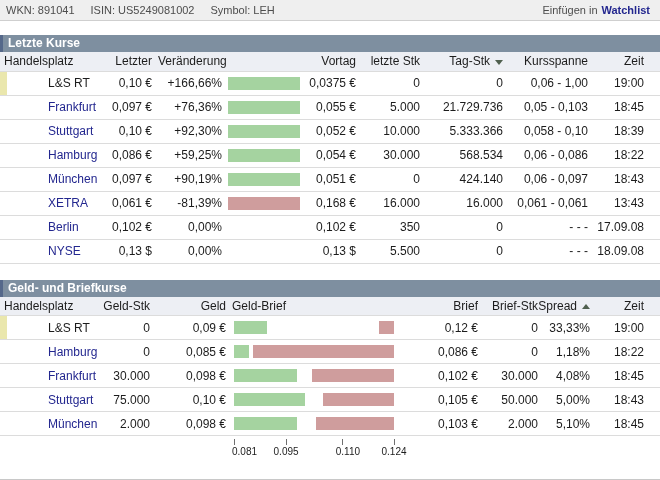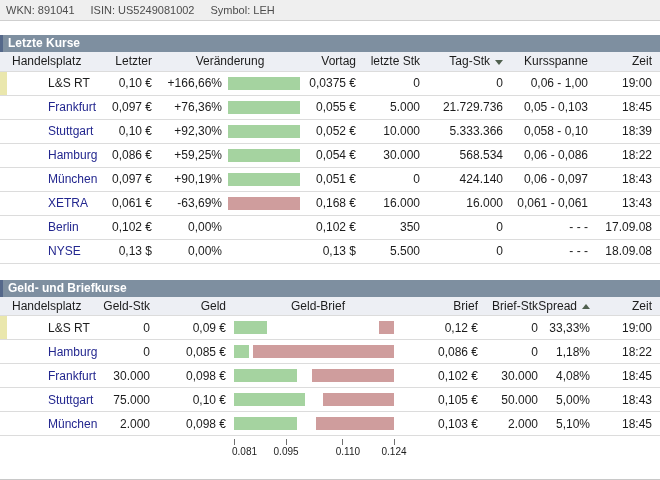--- a/index.html
+++ b/index.html
@@ -55,23 +55,23 @@
     border-bottom:1px solid var(--c-sep);
     white-space:nowrap;overflow:hidden;
     cursor:pointer;
   }
   td{
     height:24px;border-bottom:1px solid var(--c-sep);
     white-space:nowrap;overflow:hidden;background:#fff;
   }
   .al{text-align:left;}
   .ar{text-align:right;}
-  .pl12{padding-left:12px;}
-  .pl6{padding-left:6px;text-align:center;}
-  .pr12{padding-right:8px;}
+  .pl12{padding-left:4px;}
+  .pl6{padding-left:6px;}
+  .pr12{padding-right:16px;}
 
   .venue-cell{position:relative;}
   .venue-cell .marker{
     position:absolute;left:0;top:0;bottom:0;width:7px;
     background:var(--c-highlight);
   }
   .venue{color:var(--c-text);padding-left:12px;display:inline-block;margin-left:36px;}
   a.venue{color:var(--c-link);text-decoration:none;cursor:pointer;}
 
   
@@ -98,20 +98,21 @@
 </style>
 </head>
 <body>
 
 <div class="page">
 
   <div class="topbar">
     <span class="tb-item"><span>WKN:</span> <span>891041</span></span>
     <span class="tb-item"><span>ISIN:</span> <span>US5249081002</span></span>
     <span class="tb-item"><span>Symbol:</span> <span>LEH</span></span>
+    <span class="tb-right"><span>Einfügen in</span><a class="tb-link">Watchlist</a></span>
   </div>
 
   <div class="gap14"></div>
 
   <section>
     <div class="section-title">Letzte Kurse</div>
     <table class="t1">
       <colgroup>
         <col style="width:100px">
           <col style="width:52px">
@@ -208,21 +209,21 @@
             <td class="ar">0</td>
             <td class="ar">424.140</td>
             <td class="ar">0,06 - 0,097</td>
             <td class="ar pr12">18:43</td>
           </tr>
           <tr>
             <td class="venue-cell al"><a class="venue">XETRA</a></td>
             <td class="ar">0,061 €</td>
             <td>
               <div class="chg">
-                <span class="chg-num">-63,69%</span>
+                <span class="chg-num">-81,39%</span>
                 <span class="chg-bar down"></span>
               </div>
             </td>
             <td class="ar">0,168 €</td>
             <td class="ar">16.000</td>
             <td class="ar">16.000</td>
             <td class="ar">0,061 - 0,061</td>
             <td class="ar pr12">13:43</td>
           </tr>
           <tr>

